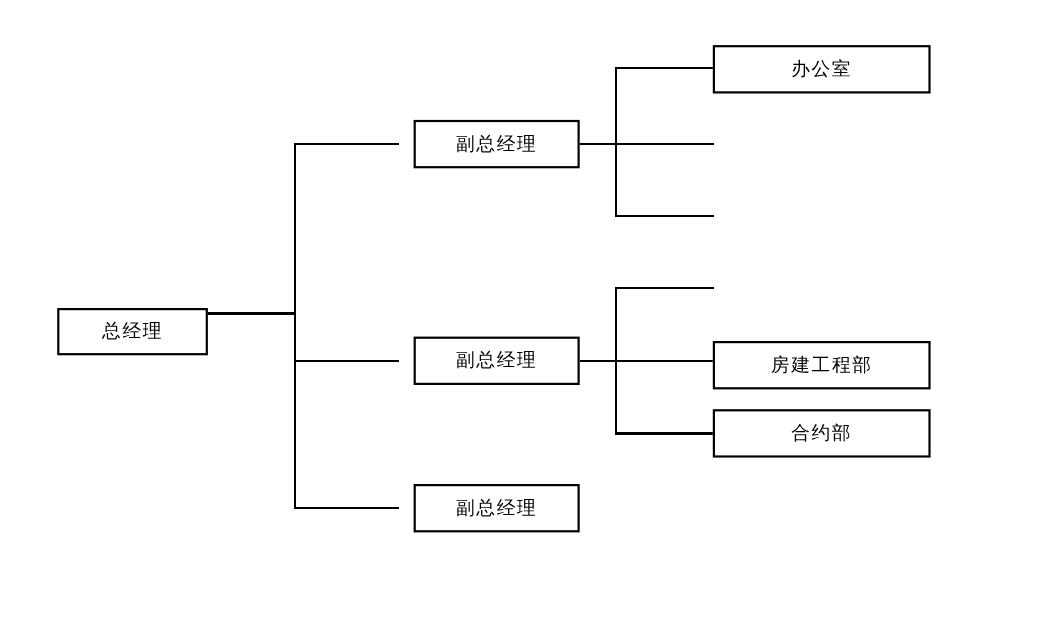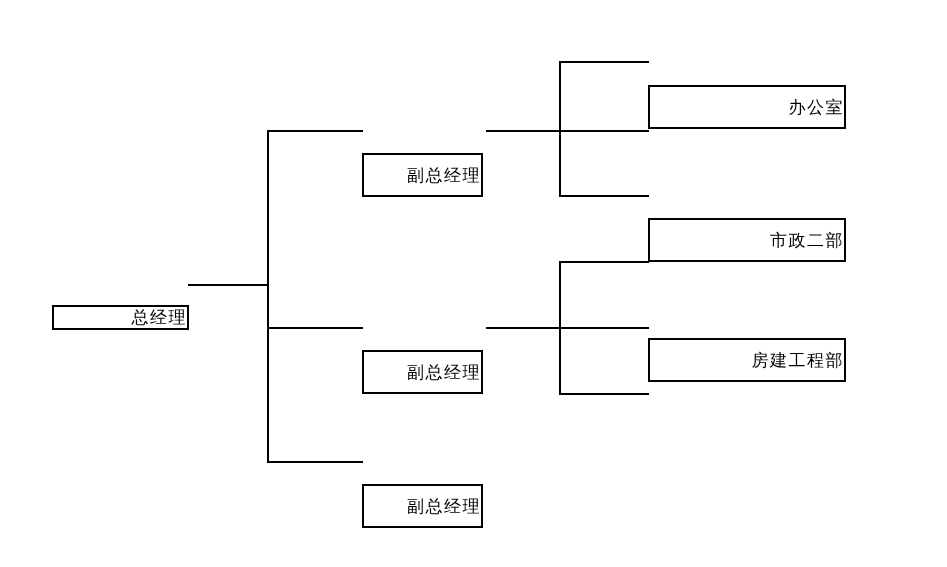--- a/index.html
+++ b/index.html
@@ -25,60 +25,59 @@
     width: 947px;
     height: 567px;
   }
   .node-box {
     position: absolute;
     box-sizing: border-box;
     background: #ffffff;
     border: 2px solid #000000;
     display: flex;
     align-items: center;
-    justify-content: flex-end;
+    justify-content: center;
     z-index: 2;
-    margin-top: 44px;
   }
   .node-label {
     color: #000000;
     font-family: "DejaVu Sans", "Liberation Sans", sans-serif;
     font-size: 17px;
     line-height: 1;
     letter-spacing: 1.5px;
     white-space: nowrap;
     text-align: center;
   }
   
   .node-root {
     left: 52px;
-    top: 261px;
+    top: 280px;
     width: 137px;
-    height: 25px;
+    height: 43px;
   }
   
   .node-mid {
-    left: 362px;
-    width: 121px;
+    left: 376px;
+    width: 151px;
     height: 44px;
   }
   .node-mid-1 { top: 109px; }
   .node-mid-2 { top: 306px; }
   .node-mid-3 { top: 440px; }
   
   .node-leaf {
     left: 648px;
     width: 198px;
     height: 44px;
   }
   .node-leaf-1 { top: 41px;  }
   .node-leaf-2 { top: 108px; }
   .node-leaf-3 { top: 174px; }
   .node-leaf-4 { top: 240px; }
-  .node-leaf-5 { top: 294px; }
+  .node-leaf-5 { top: 310px; }
   .node-leaf-6 { top: 372px; }
 </style>
 </head>
 <body>
 
 <div id="chart-canvas">
 
   <svg id="chart-svg" viewBox="0 0 947 567" xmlns="http://www.w3.org/2000/svg" shape-rendering="crispEdges">
     <g stroke="#000000" stroke-width="2" fill="none" stroke-linecap="square">
 
@@ -114,21 +113,21 @@
   <div class="node-box node-mid node-mid-2">
     <span class="node-label">副总经理</span>
   </div>
   <div class="node-box node-mid node-mid-3">
     <span class="node-label">副总经理</span>
   </div>
 
   <div class="node-box node-leaf node-leaf-1">
     <span class="node-label">办公室</span>
   </div>
-  <div class="node-box node-leaf node-leaf-3">
-    <span class="node-label">市政二部</span>
-  </div>
 
   <div class="node-box node-leaf node-leaf-5">
     <span class="node-label">房建工程部</span>
+  </div>
+  <div class="node-box node-leaf node-leaf-6">
+    <span class="node-label">合约部</span>
   </div>
 
 </div>
 
 </body></html>

